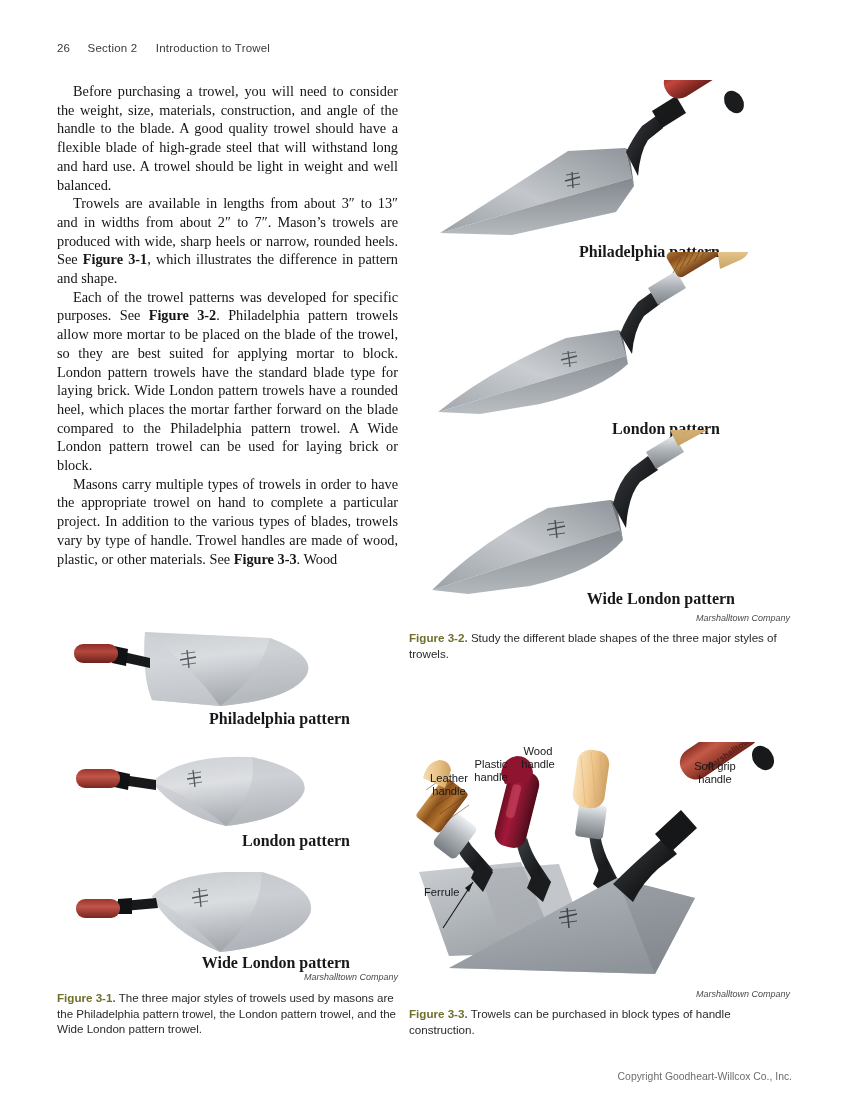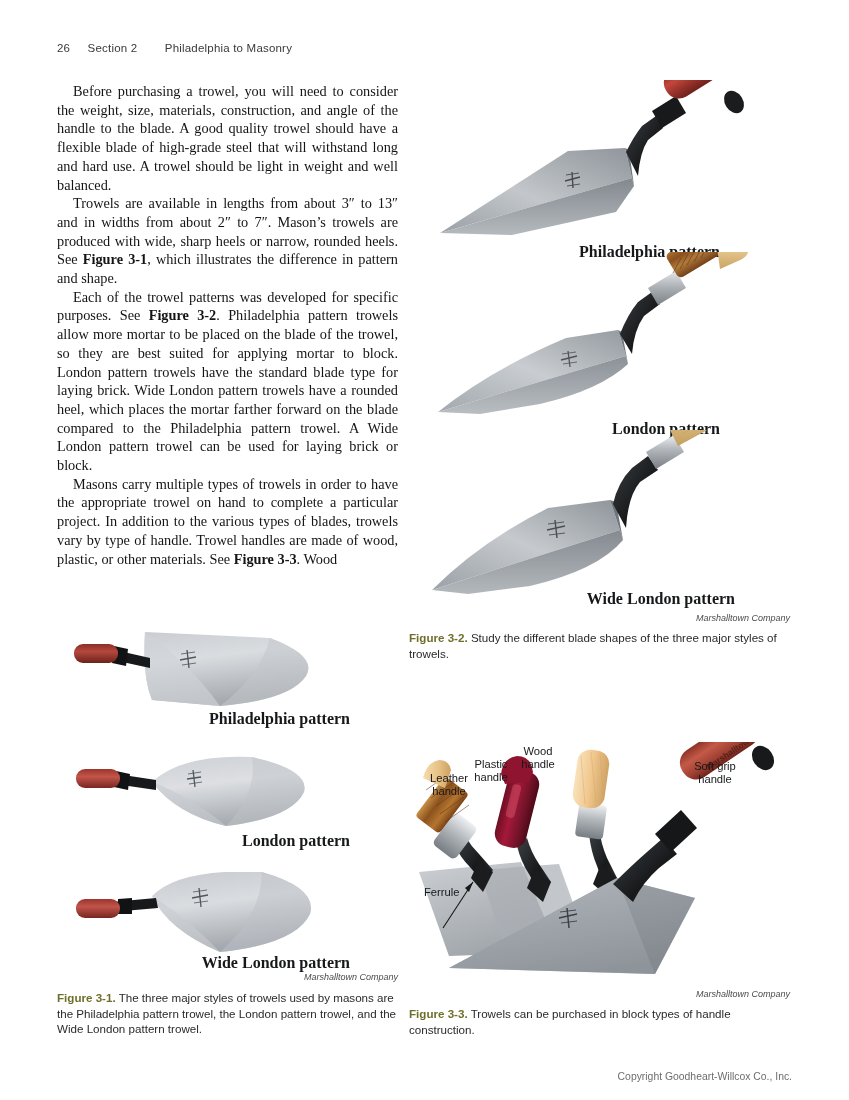--- a/index.html
+++ b/index.html
@@ -21,21 +21,21 @@
     position: absolute;
     left: 57px;
     top: 42px;
     font-family: "Liberation Sans", sans-serif;
     font-size: 11.5px;
     color: #3a3a3a;
     letter-spacing: 0.2px;
     white-space: nowrap;
   }
   .page-header .pagenum { margin-right: 14px; }
-  .page-header .sect { margin-right: 24px; }
+  .page-header .sect { margin-right: 15px; }
 
   
   .col-left-text {
     position: absolute;
     left: 57px;
     top: 82px;
     width: 341px;
     font-family: "Liberation Serif", serif;
     font-size: 14.3px;
     line-height: 18.7px;
@@ -101,21 +101,21 @@
     color: #6d6d6d;
     white-space: nowrap;
   }
 </style>
 </head>
 <body>
 
 <div class="page-header">
   <span class="pagenum">26</span>
   <span class="sect">Section 2</span>
-  <span>Philadelphia to Masonry</span>
+  <span>Introduction to Trowel</span>
 </div>
 
 <div class="col-left-text">
   <p class="ind"><span>Before purchasing a trowel, you will need to consider the weight, size, materials, construction, and angle of the handle to the blade. A good quality trowel should have a flexible blade of high-grade steel that will withstand long and hard use. A trowel should be light in weight and well balanced.</span></p>
   <p class="ind"><span>Trowels are available in lengths from about 3″ to 13″ and in widths from about 2″ to 7″. Mason’s trowels are produced with wide, sharp heels or narrow, rounded heels. See </span><b>Figure 3-1</b><span>, which illustrates the difference in pattern and shape.</span></p>
   <p class="ind"><span>Each of the trowel patterns was developed for specific purposes. See </span><b>Figure 3-2</b><span>. Philadelphia pattern trowels allow more mortar to be placed on the blade of the trowel, so they are best suited for applying mortar to block. London pattern trowels have the standard blade type for laying brick. Wide London pattern trowels have a rounded heel, which places the mortar farther forward on the blade compared to the Philadelphia pattern trowel. A Wide London pattern trowel can be used for laying brick or block.</span></p>
   <p class="ind"><span>Masons carry multiple types of trowels in order to have the appropriate trowel on hand to complete a particular project. In addition to the various types of blades, trowels vary by type of handle. Trowel handles are made of wood, plastic, or other materials. See </span><b>Figure 3-3</b><span>. Wood</span></p>
 </div>
 
 <div class="fig" style="left:420px; top:80px;">

